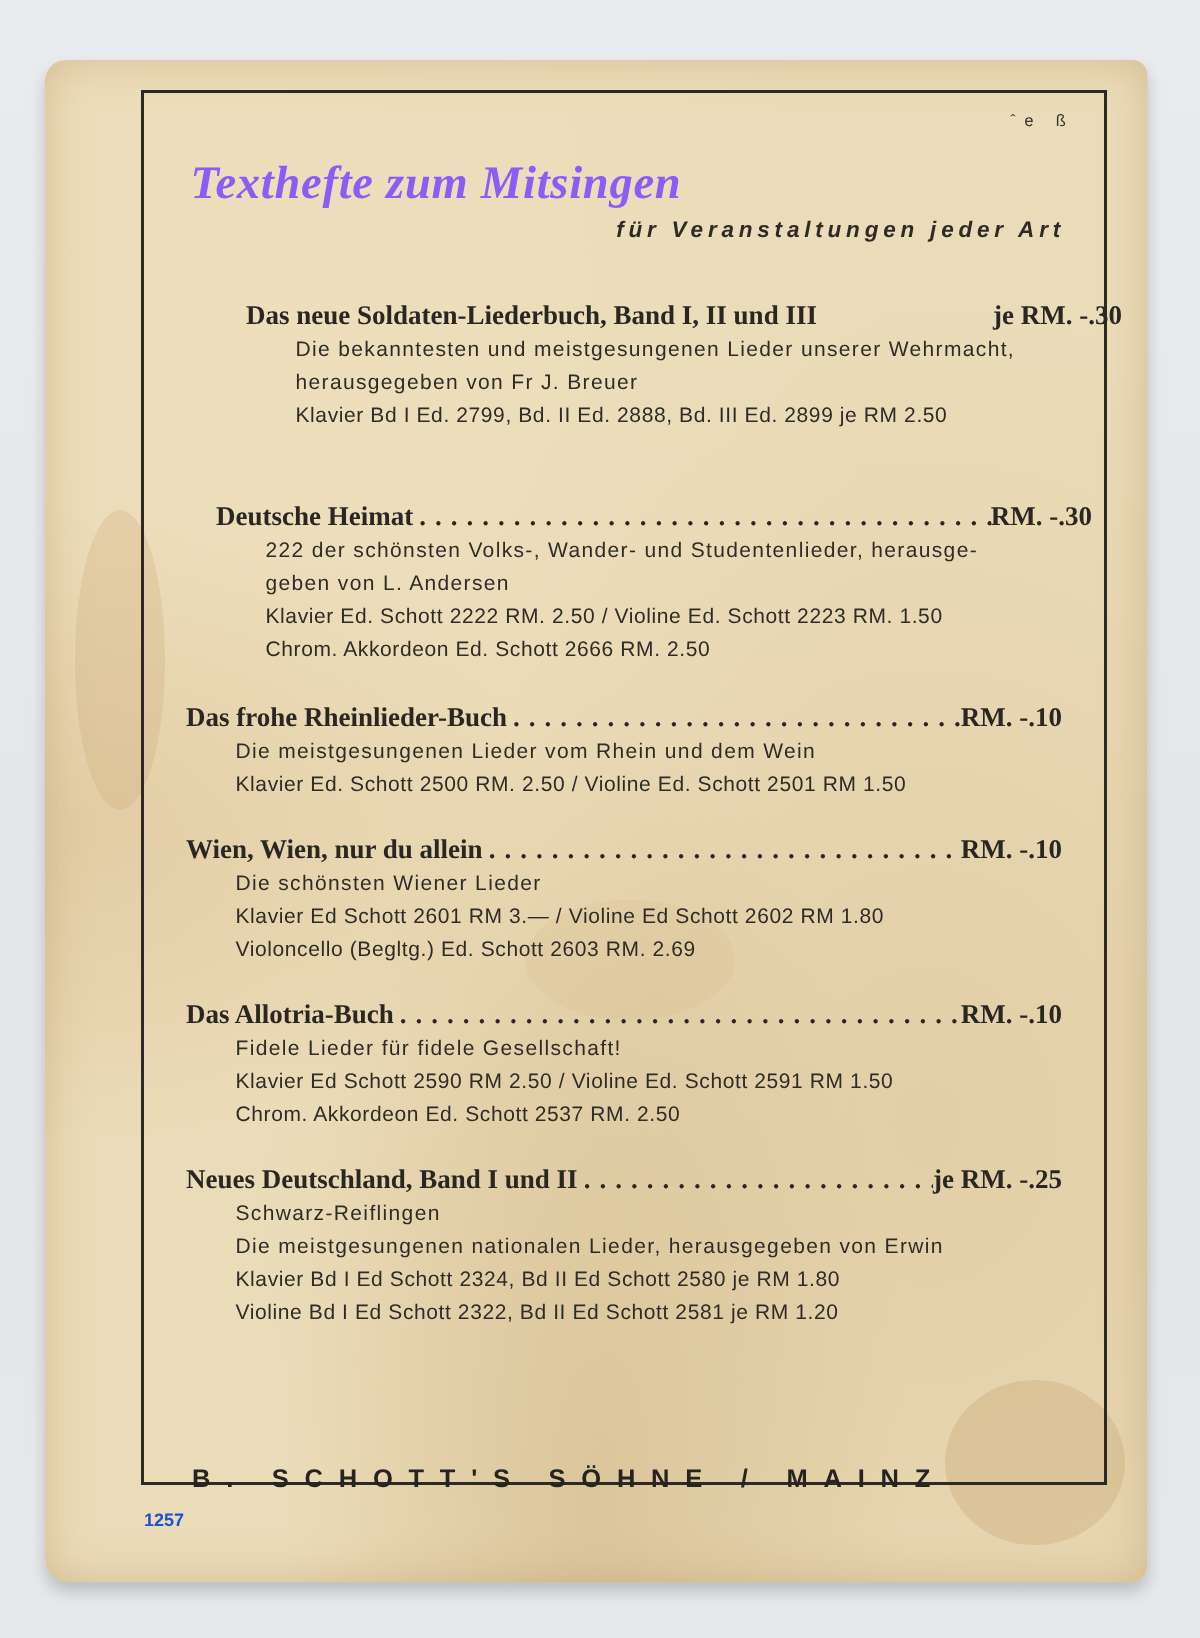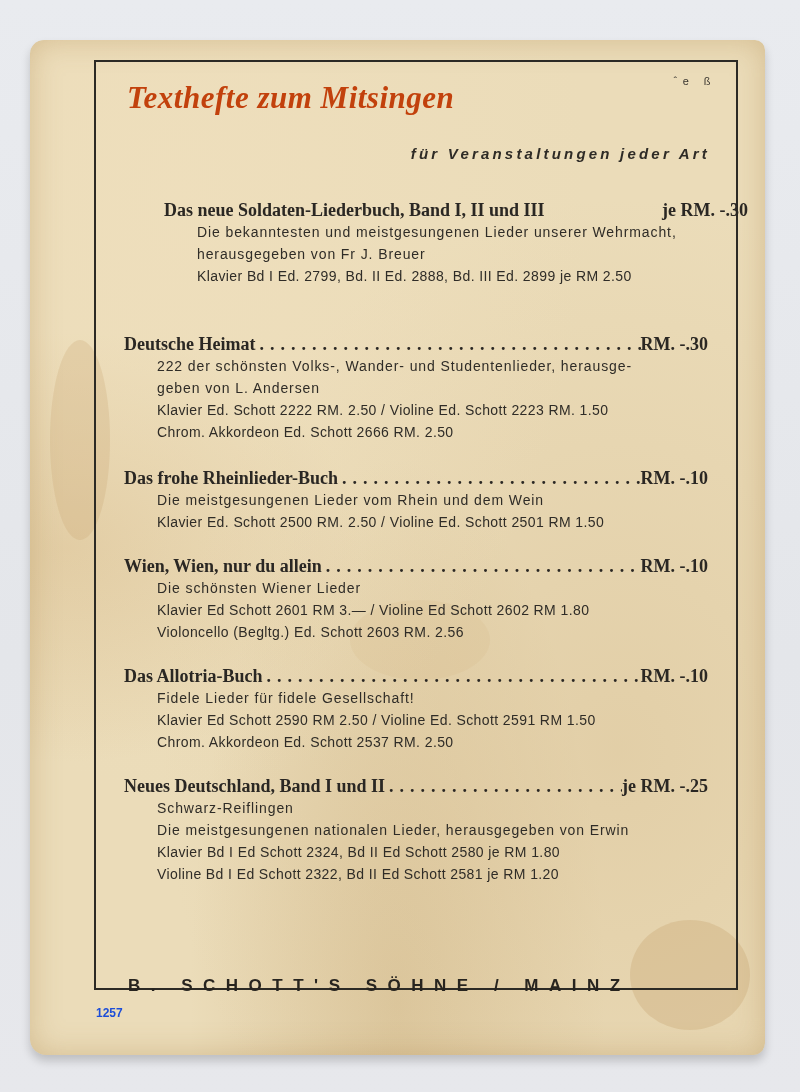--- a/index.html
+++ b/index.html
@@ -19,22 +19,22 @@
         #ebdcb9;
       border-radius: 14px 10px 12px 16px;
       box-shadow: 0 6px 10px rgba(0,0,0,0.18), inset 0 0 30px rgba(170,130,70,0.35);
     }
     .frame {
       position: absolute; left: 94px; top: 60px; width: 644px; height: 930px;
       border: 2px solid #2c2a25;
       box-sizing: border-box;
     }
     .title {
-      position: absolute; left: 127px; top: 80px;
-      font-size: 31px; font-weight: bold; font-style: italic; color: #c2410c;
+      position: absolute; left: 127px; top: 104px;
+      font-size: 31px; font-weight: bold; font-style: italic; color: #8b5cf6;
       letter-spacing: 0.5px;
     }
     .subtitle {
       position: absolute; right: 90px; top: 145px;
       font-size: 15px; font-style: italic; font-weight: bold; color: #2e2b26;
       letter-spacing: 3.2px;
       font-family: "Liberation Sans", sans-serif;
     }
     .corner-mark {
       position: absolute; left: 672px; top: 76px; font-size: 11px; color: #3a3630; letter-spacing: 4px;
@@ -87,21 +87,21 @@
   <div class="entry-head">
     <span class="name">Das neue Soldaten-Liederbuch, Band I, II und III</span>
     <span class="dots"></span>
     <span class="price">je RM. -.30</span>
   </div>
   <div class="entry-line desc">Die bekanntesten und meistgesungenen Lieder unserer Wehrmacht,</div>
   <div class="entry-line desc">herausgegeben von Fr J. Breuer</div>
   <div class="entry-line">Klavier Bd I Ed. 2799, Bd. II Ed. 2888, Bd. III Ed. 2899 je RM 2.50</div>
 </div>
 
-<div class="entry" style="top:334px;">
+<div class="entry" style="top:334px;margin-left:20px;">
   <div class="entry-head">
     <span class="name">Deutsche Heimat</span>
     <span class="dots">........................................</span>
     <span class="price">RM. -.30</span>
   </div>
   <div class="entry-line desc">222 der schönsten Volks-, Wander- und Studentenlieder, herausge-</div>
   <div class="entry-line desc">geben von L. Andersen</div>
   <div class="entry-line">Klavier Ed. Schott 2222 RM. 2.50 / Violine Ed. Schott 2223 RM. 1.50</div>
   <div class="entry-line">Chrom. Akkordeon Ed. Schott 2666 RM. 2.50</div>
 </div>
@@ -117,21 +117,21 @@
 </div>
 
 <div class="entry" style="top:556px;">
   <div class="entry-head">
     <span class="name">Wien, Wien, nur du allein</span>
     <span class="dots">........................................</span>
     <span class="price">RM. -.10</span>
   </div>
   <div class="entry-line desc">Die schönsten Wiener Lieder</div>
   <div class="entry-line">Klavier Ed Schott 2601 RM 3.— / Violine Ed Schott 2602 RM 1.80</div>
-  <div class="entry-line">Violoncello (Begltg.) Ed. Schott 2603 RM. 2.56</div>
+  <div class="entry-line">Violoncello (Begltg.) Ed. Schott 2603 RM. 2.69</div>
 </div>
 
 <div class="entry" style="top:666px;">
   <div class="entry-head">
     <span class="name">Das Allotria-Buch</span>
     <span class="dots">........................................</span>
     <span class="price">RM. -.10</span>
   </div>
   <div class="entry-line desc">Fidele Lieder für fidele Gesellschaft!</div>
   <div class="entry-line">Klavier Ed Schott 2590 RM 2.50 / Violine Ed. Schott 2591 RM 1.50</div>

